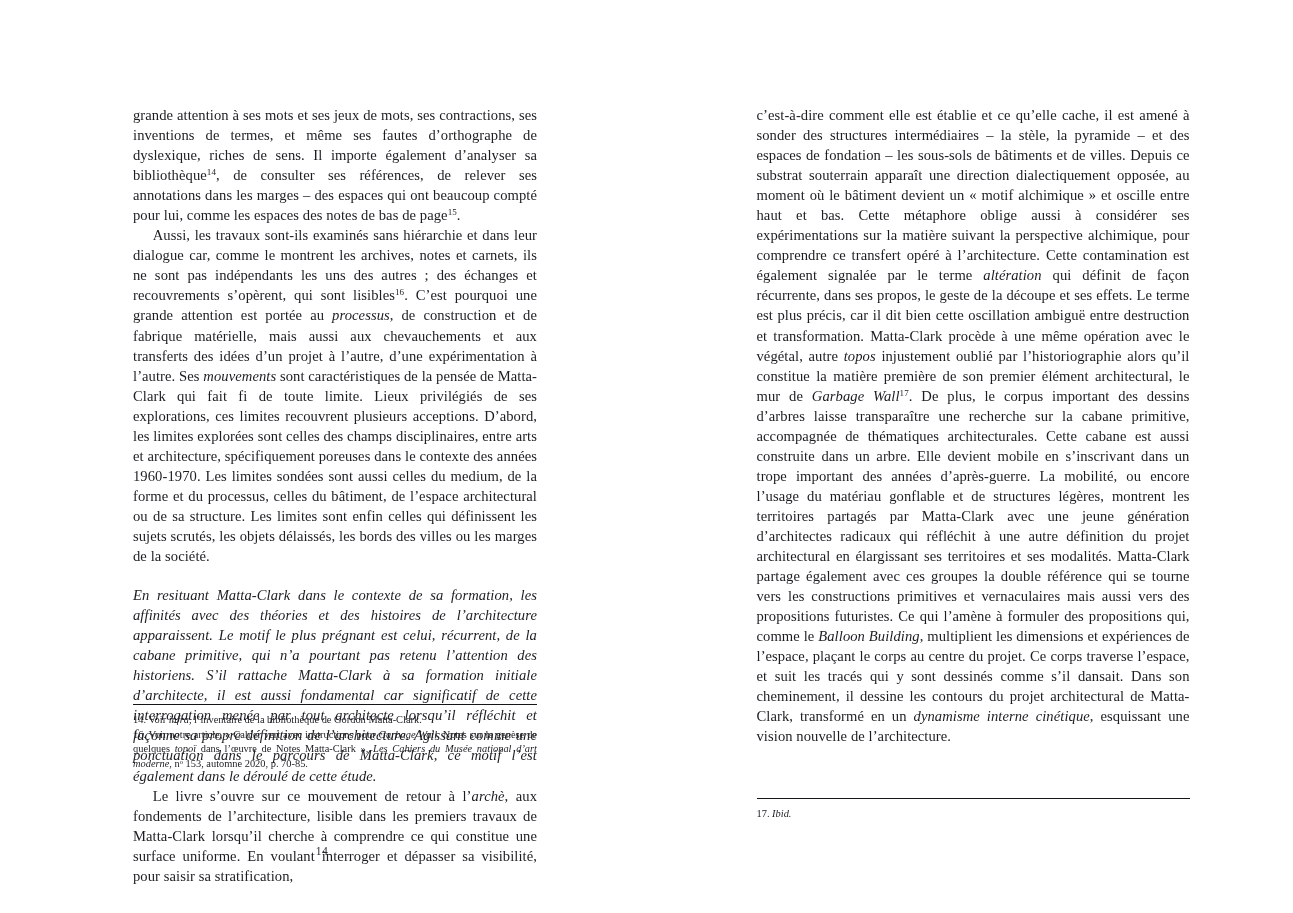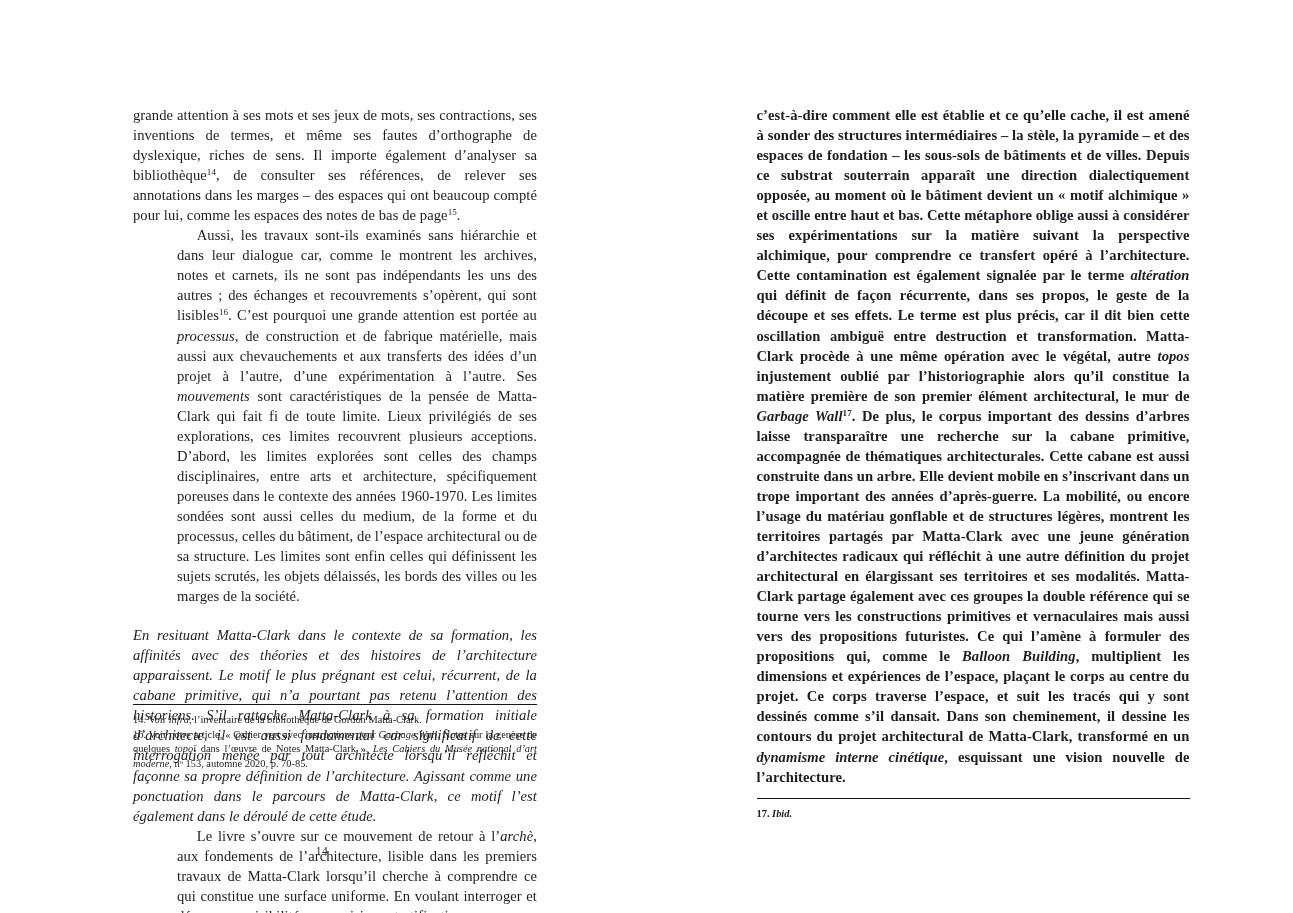--- a/index.html
+++ b/index.html
@@ -20,42 +20,42 @@
     height: 913px;
     display: flex;
   }
   .page {
     position: relative;
     width: 646.5px;
     height: 913px;
     box-sizing: border-box;
   }
   .page-left  { padding: 105px 110px 16px 133px; }
-  .page-right { padding: 105px 110px 0 110px; font-weight: bold; }
+  .page-right { padding: 105px 110px 0 110px; }
 
   .column {
     width: 404px;
     position: relative;
   }
   .page-right .column { width: 433px; }
 
   .body-text {
     font-size: 14.6px;
     line-height: 20.05px;
     text-align: justify;
     text-justify: inter-word;
     hyphens: manual;
     -webkit-hyphens: manual;
     letter-spacing: 0.005em;
   }
   .body-text p {
     margin: 0;
     text-indent: 0;
   }
-  .body-text p.indent { text-indent: 1.35em; margin-left: 44px; }
+  .body-text p.indent { text-indent: 1.35em; }
   .body-text p.space-before { margin-top: 19px; font-style: italic; }
 
   i, .it { font-style: italic; }
 
   sup {
     font-size: 0.62em;
     vertical-align: 0.52em;
     line-height: 0;
   }
 

